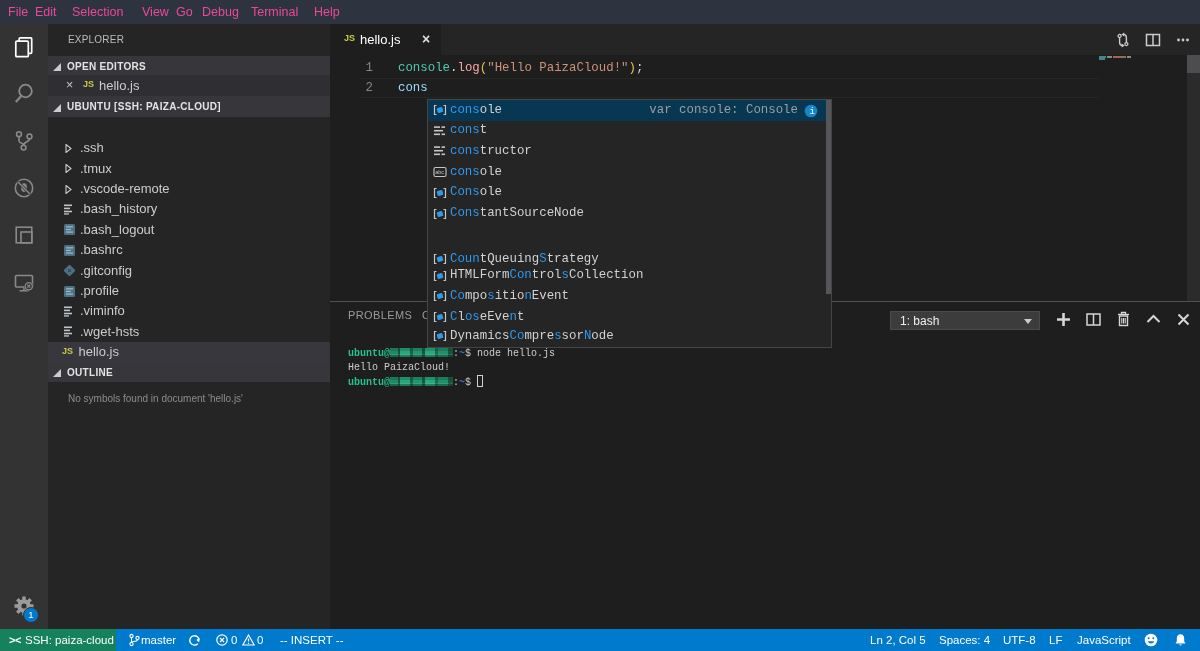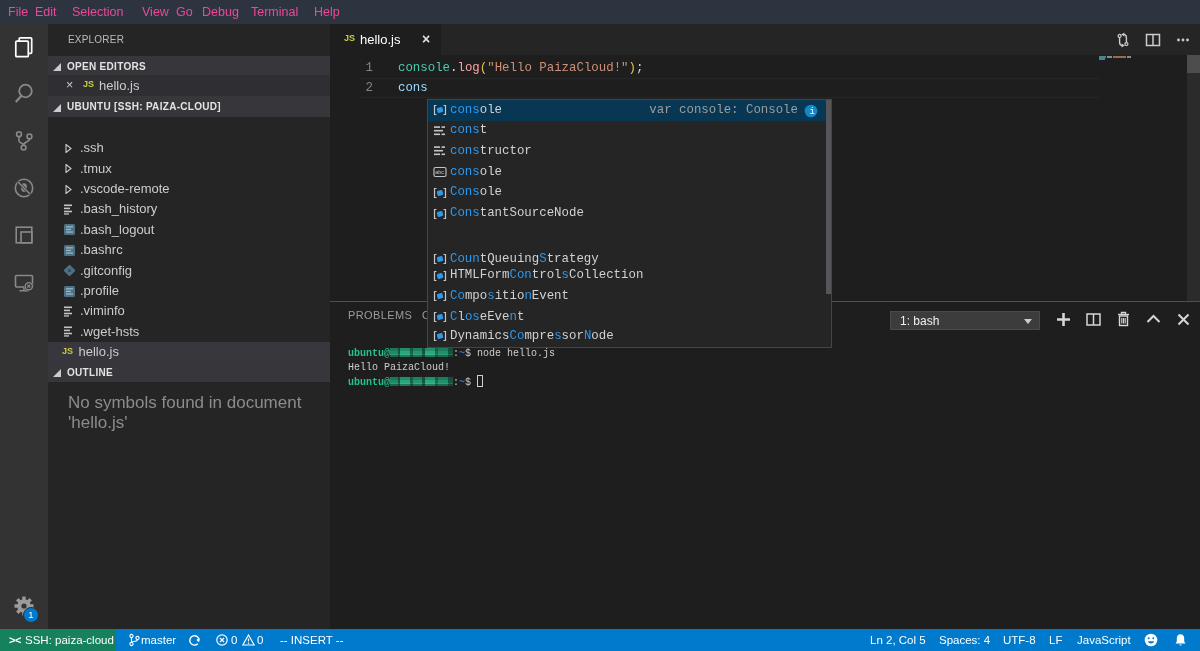--- a/index.html
+++ b/index.html
@@ -248,21 +248,21 @@
       <span class="abs" style="left:14px;top:4px;font-size:9px;font-weight:bold;color:#cbcb41">JS</span>
       <span class="abs treetxt" style="left:30.5px;top:2.5px">hello.js</span>
     </div>
 
     <div class="sbrow hdr" style="top:338.1px;height:20.4px">
       <svg class="twist" style="top:7px" width="8" height="8">
           <polygon points="8,0 8,8 0,8" fill="#cccccc"></polygon>
         </svg>
       <span class="htxt" style="top:4.5px">OUTLINE</span>
     </div>
-    <div class="abs" style="left:20px;top:369px;font-size:17px;color:#8c8c8c">No symbols found in document 'hello.js'</div>
+    <div class="abs" style="left:20px;top:369px;font-size:10px;color:#8c8c8c">No symbols found in document 'hello.js'</div>
   </div>
 
   <div id="tabbar" class="abs">
     <div id="tab1">
       <span class="abs" style="left:14px;top:9px;font-size:9px;font-weight:bold;color:#cbcb41">JS</span>
       <span class="abs" style="left:30px;top:8px;font-size:13px;color:#ffffff">hello.js</span>
       <span class="abs" style="left:92px;top:7px;font-size:14px;font-weight:bold;color:#e0e0e0">×</span>
     </div>
 
     <svg class="abs" style="left:785px;top:8px" width="16" height="16" viewBox="0 0 16 16">

